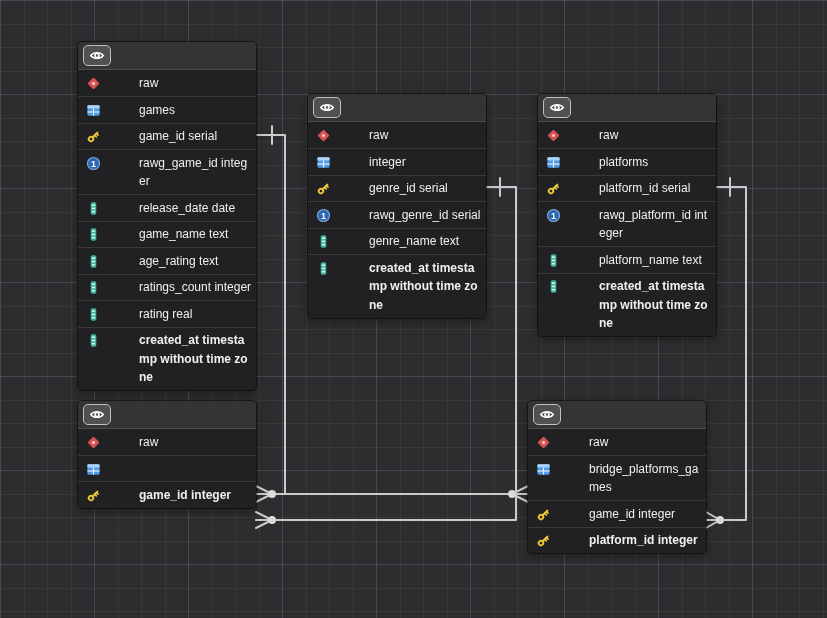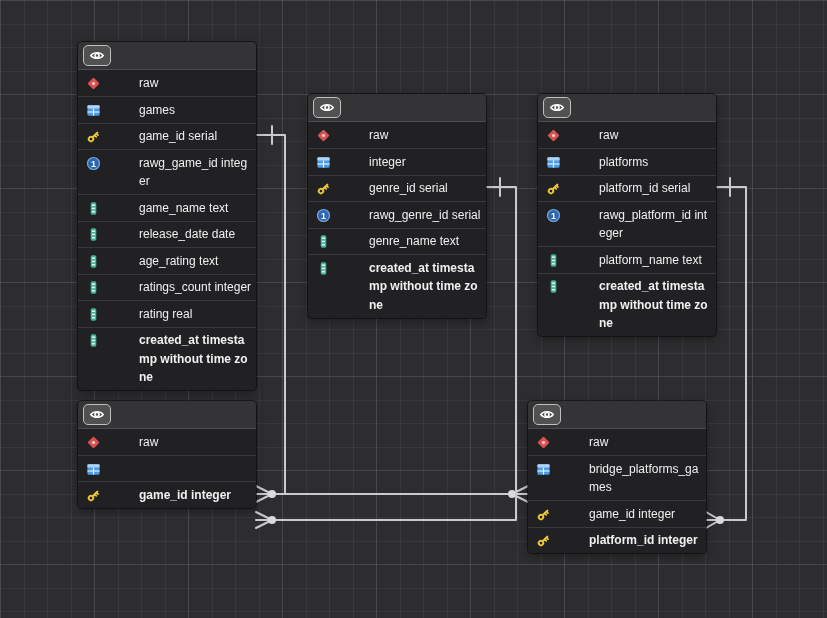--- a/index.html
+++ b/index.html
@@ -138,32 +138,32 @@
     <div class="trow">
       <svg class="ic">
           <use href="#i-int"></use>
         </svg>
       <span class="lbl">rawg_game_id integer</span>
     </div>
     <div class="trow">
       <svg class="ic">
           <use href="#i-col"></use>
         </svg>
+      <span class="lbl">release_date date</span>
+    </div>
+    <div class="trow">
+      <svg class="ic">
+          <use href="#i-col"></use>
+        </svg>
       <span class="lbl">game_name text</span>
     </div>
     <div class="trow">
       <svg class="ic">
           <use href="#i-col"></use>
         </svg>
-      <span class="lbl">release_date date</span>
-    </div>
-    <div class="trow">
-      <svg class="ic">
-          <use href="#i-col"></use>
-        </svg>
       <span class="lbl">age_rating text</span>
     </div>
     <div class="trow">
       <svg class="ic">
           <use href="#i-col"></use>
         </svg>
       <span class="lbl">ratings_count integer</span>
     </div>
     <div class="trow">
       <svg class="ic">

